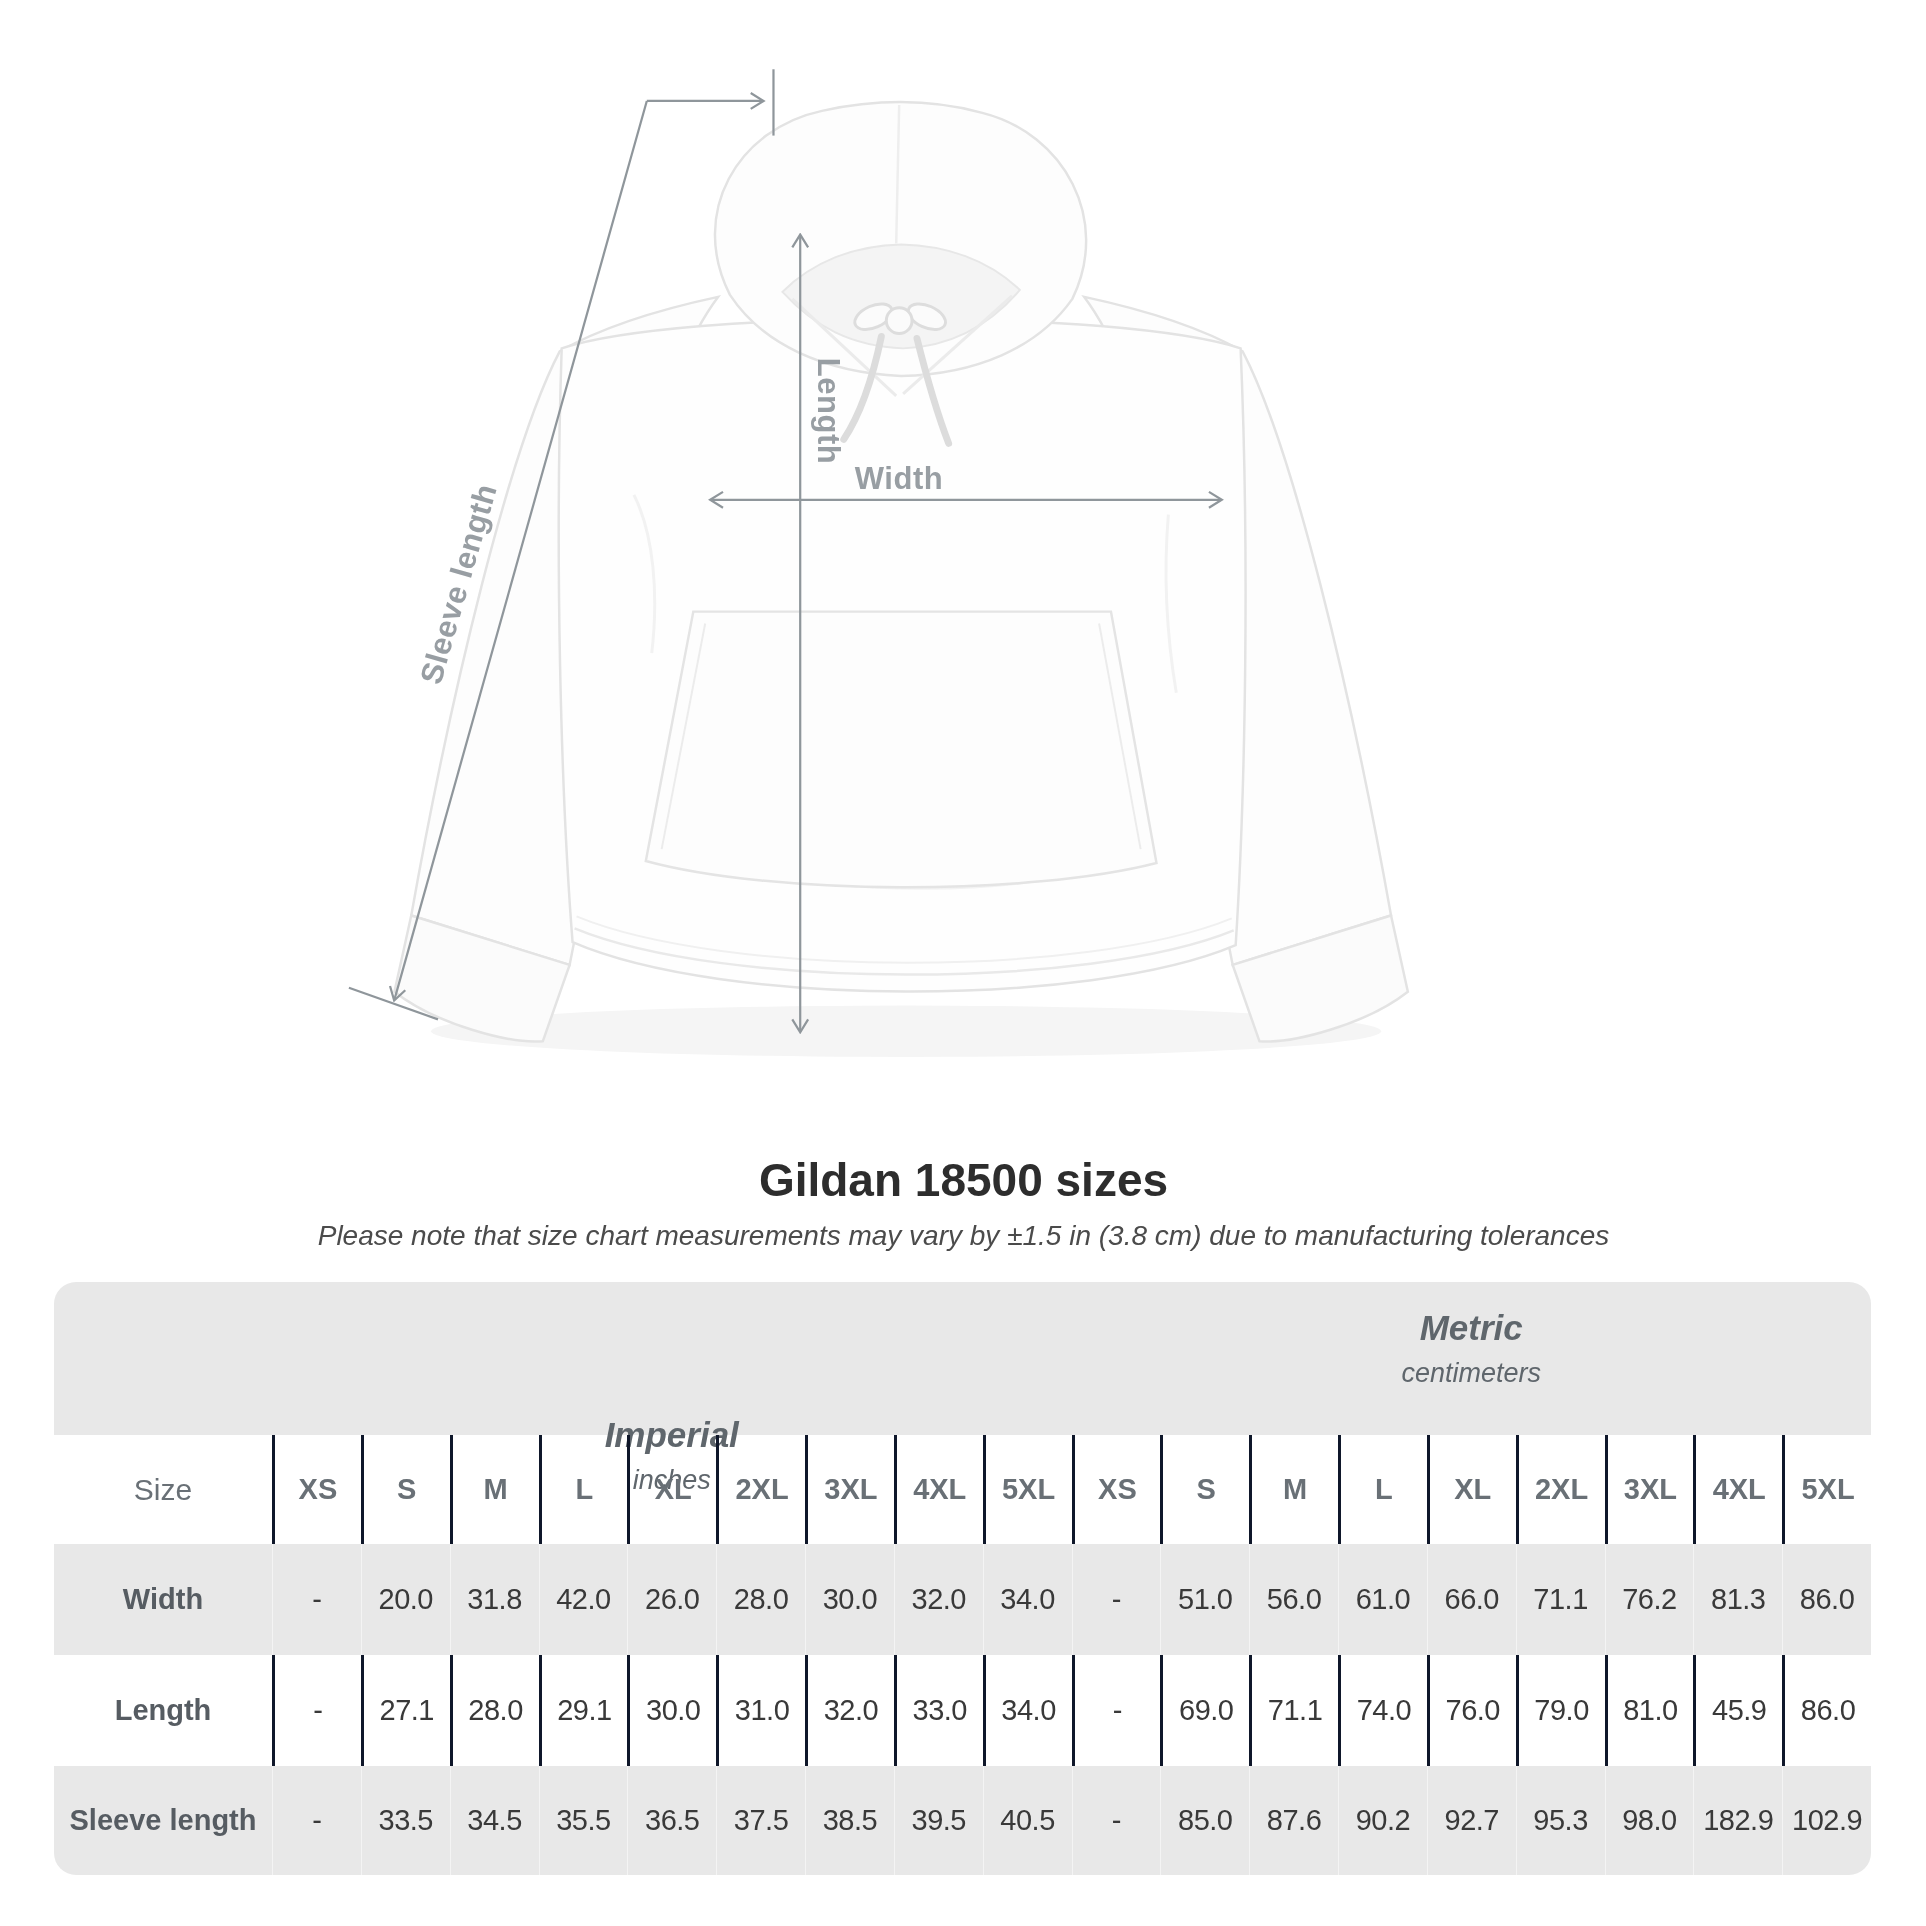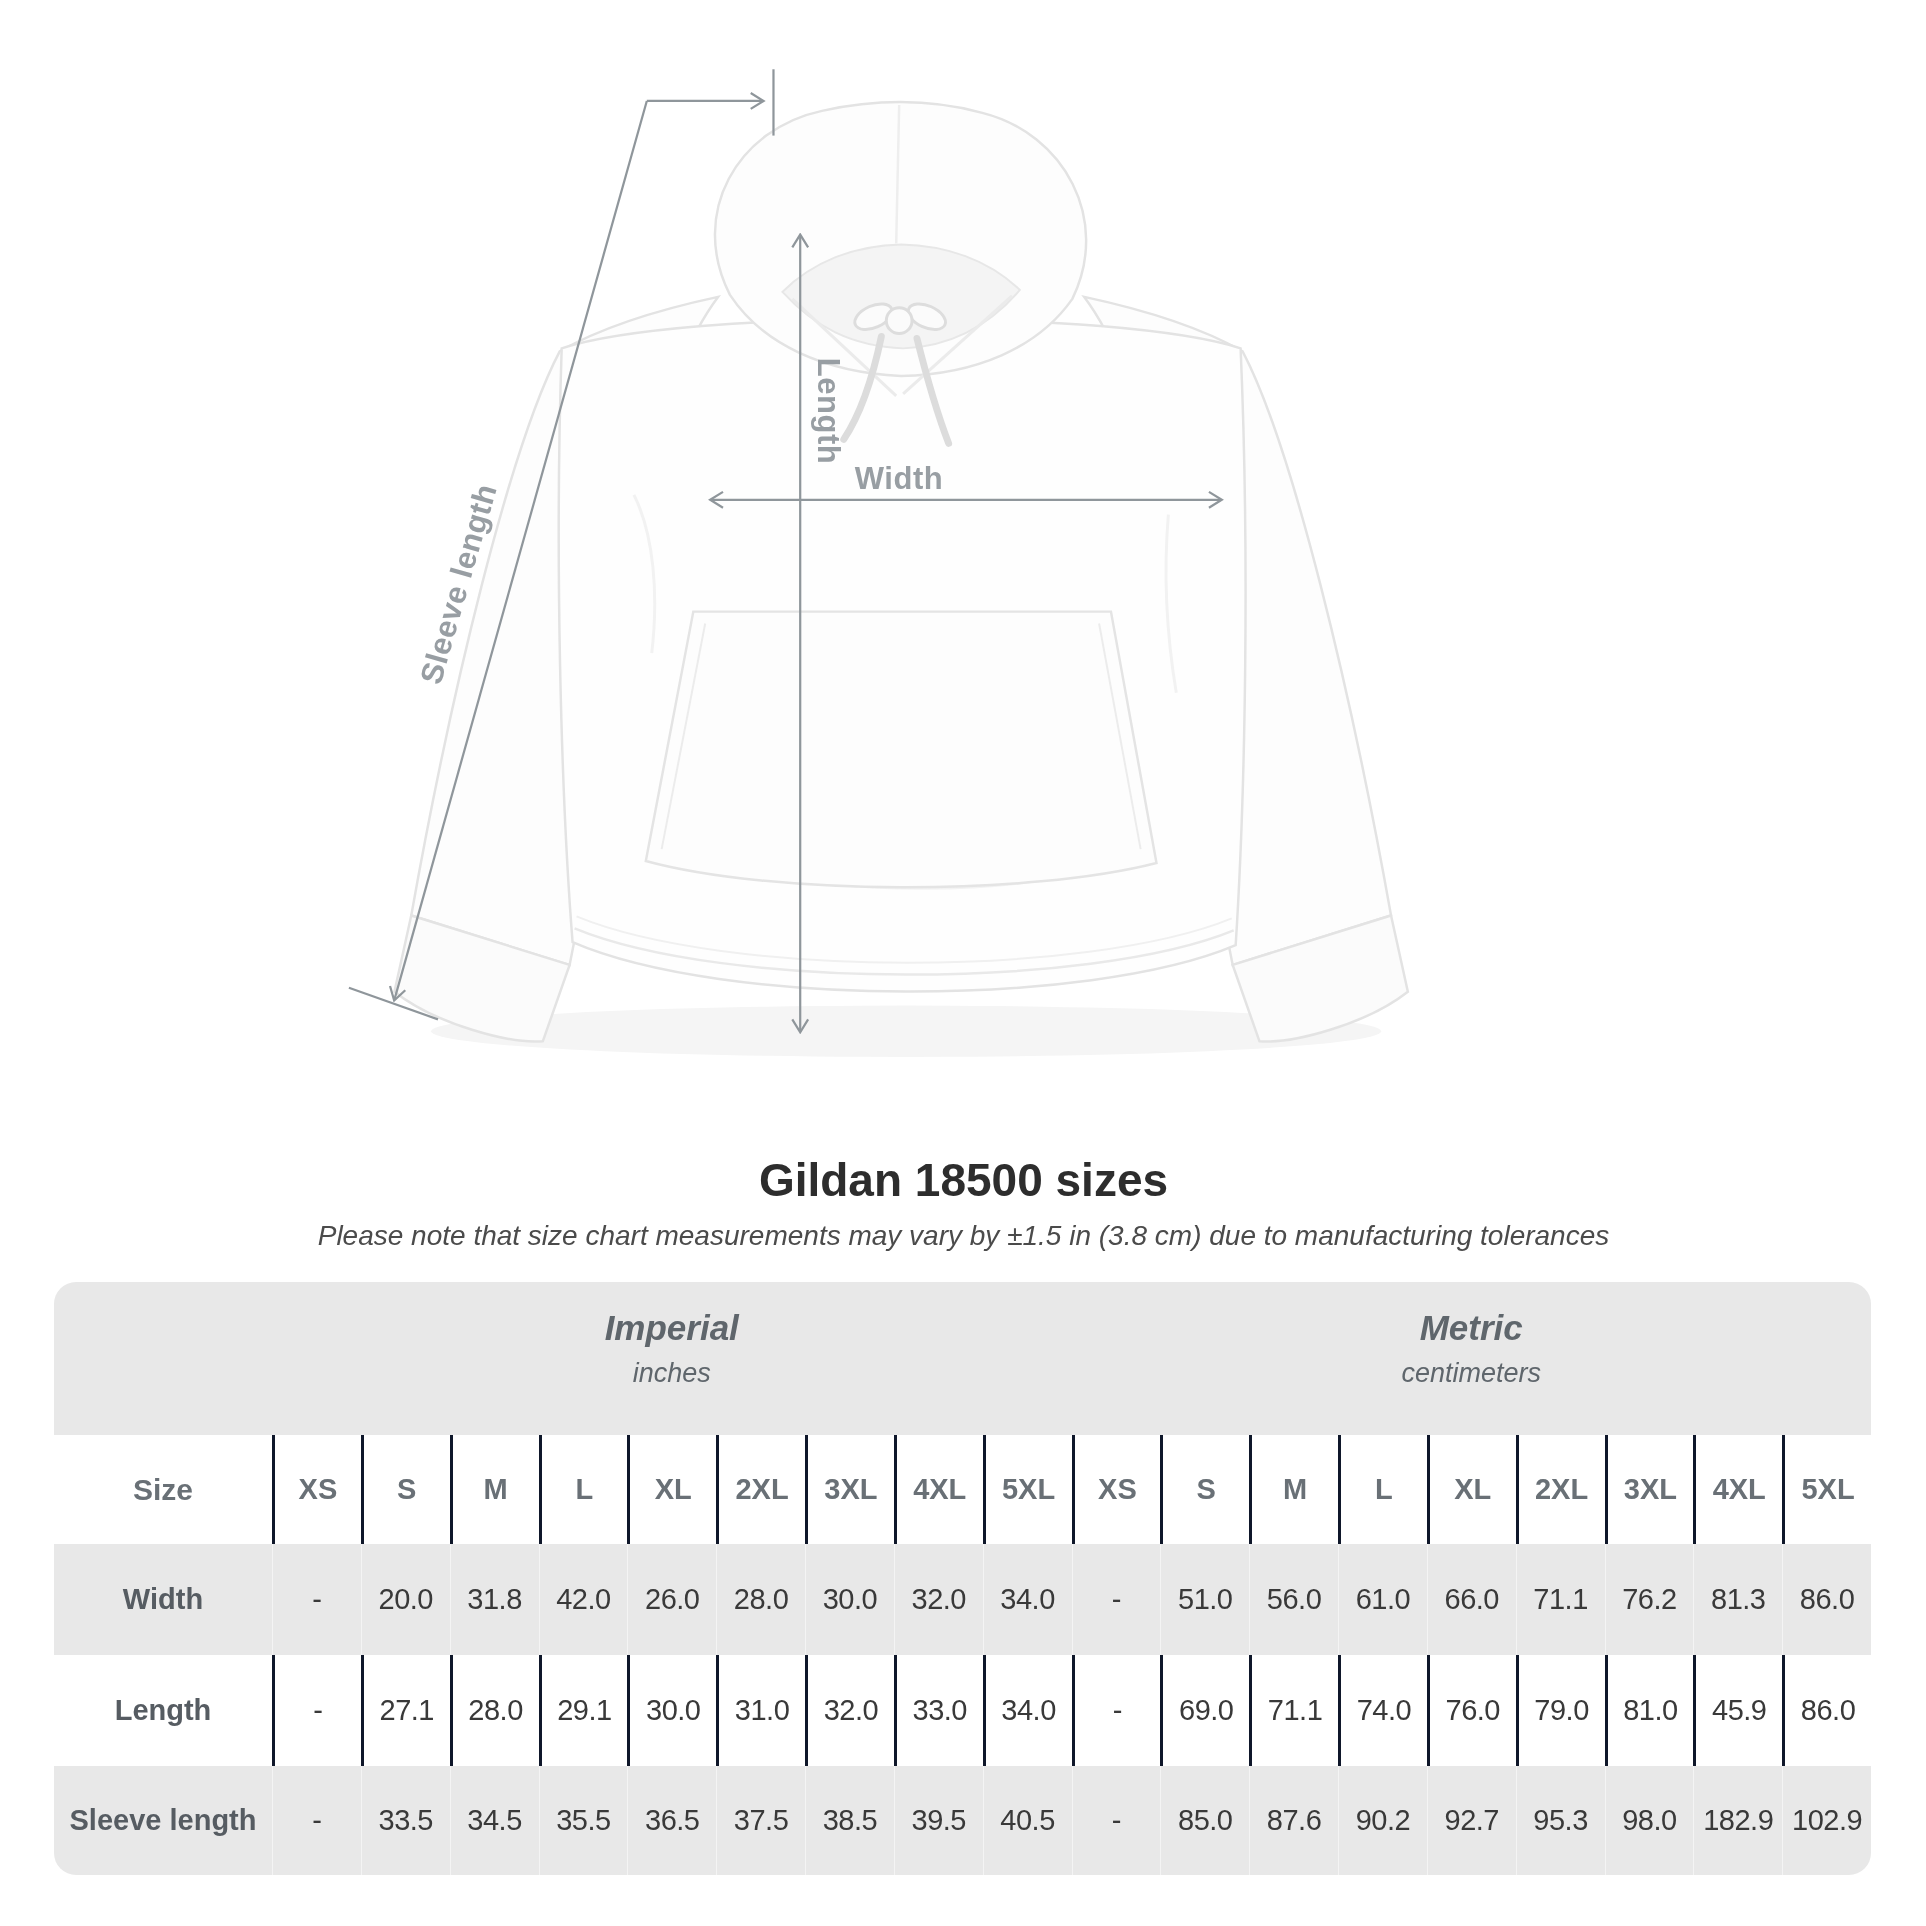--- a/index.html
+++ b/index.html
@@ -46,21 +46,21 @@
   .trow.row-gray  { background:#e8e8e8; }
   .trow.row-white { background:#ffffff; }
   .trow { height:111px; }
   .trow.last { height:109px; }
 
   .cell { text-align:center; height:100%; display:flex; align-items:center; justify-content:center; }
   .header-row .cell + .cell,
   .row-white  .cell + .cell { border-left:3px solid #0f172a; }
   .row-gray   .cell + .cell { border-left:1px solid #f4f4f4; }
 
-  .corner-cell { font-size:30px; font-weight:bold; color:#697076; }
+  .corner-cell { font-size:30px; font-weight:normal; color:#697076; }
   .head-cell   { font-size:29px; font-weight:bold; color:#697076; }
   .row-label   { font-size:29px; font-weight:bold; color:#565c62; }
   .val-cell    { font-size:29px; color:#393939; letter-spacing:-0.5px; }
 </style>
 </head>
 <body>
 
 <div class="page">
 
   <div class="diagram">
@@ -132,27 +132,27 @@
     <div class="mlabel sleeve">Sleeve length</div>
   </div>
 
   <div class="heading">
     <h1>Gildan 18500 sizes</h1>
     <p>Please note that size chart measurements may vary by ±1.5 in (3.8 cm) due to manufacturing tolerances</p>
   </div>
 
   <div class="size-table">
     <div class="unit-band">
+      <div class="unit-group metric">
+        <div class="unit-name">Metric</div>
+        <div class="unit-sub">centimeters</div>
+      </div>
       <div class="unit-group imperial">
         <div class="unit-name">Imperial</div>
         <div class="unit-sub">inches</div>
-      </div>
-      <div class="unit-group metric">
-        <div class="unit-name">Metric</div>
-        <div class="unit-sub">centimeters</div>
       </div>
     </div>
 
     <div class="header-row" id="header-row">
       <div class="cell corner-cell">Size</div>
 
     <div class="cell head-cell">XS</div>
         <div class="cell head-cell">S</div>
         <div class="cell head-cell">M</div>
         <div class="cell head-cell">L</div>

